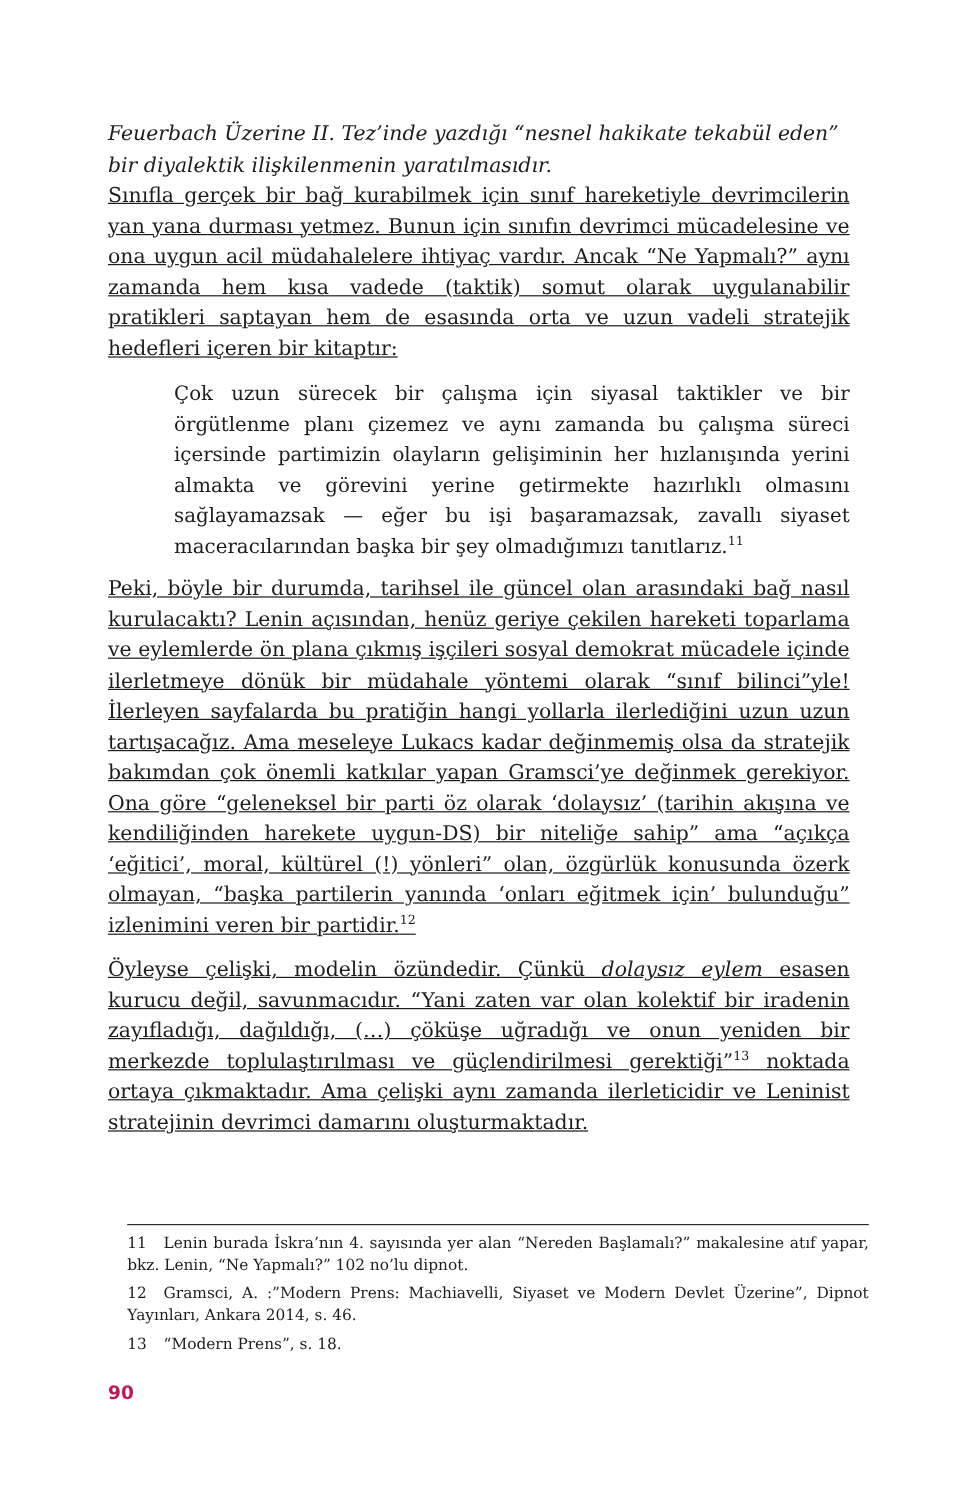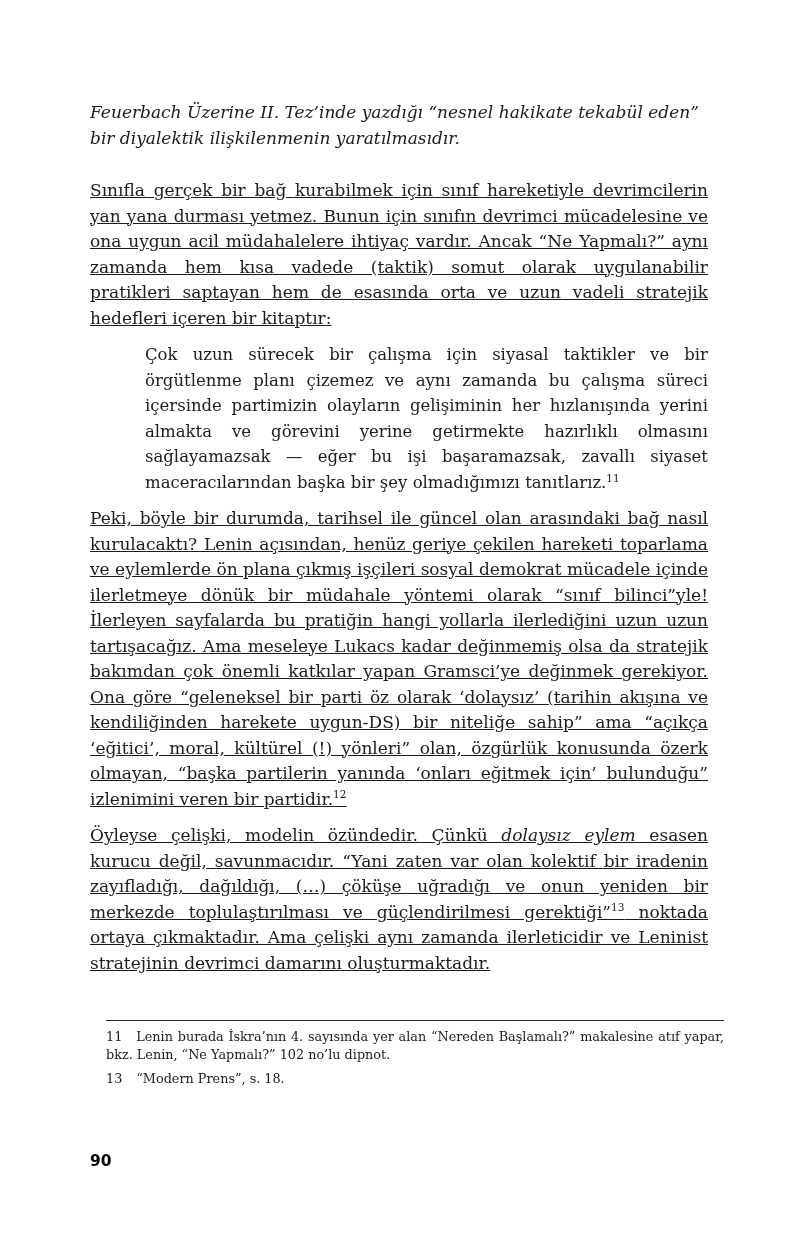--- a/index.html
+++ b/index.html
@@ -18,21 +18,21 @@
   .content {
     position: absolute;
     top: 100px;
     left: 90px;
     width: 618px;
   }
   .epigraph {
     font-style: italic;
     font-size: 17px;
     line-height: 25.5px;
-    margin: 0 0 27px 0;
+    margin: 0 0 0 0;
     text-align: left;
   }
   .para {
     font-size: 17px;
     line-height: 25.5px;
     margin: 0 0 11px 0;
     text-align: justify;
     text-decoration: underline;
   }
   blockquote.quote {
@@ -72,21 +72,21 @@
   .footnote .fn-num {
     margin-right: 14px;
   }
   .page-number {
     position: absolute;
     left: 90px;
     top: 1152px;
     font-family: "DejaVu Sans", "Liberation Sans", sans-serif;
     font-weight: bold;
     font-size: 15.5px;
-    color: #000000;
+    color: #be185d;
   }
 </style>
 </head>
 <body>
 
 <div class="content">
 
   <p class="epigraph">Feuerbach Üzerine II. Tez’inde yazdığı “nesnel hakikate tekabül eden” bir diyalektik ilişkilenmenin yaratılmasıdır.</p>
 
   <p class="para">Sınıfla gerçek bir bağ kurabilmek için sınıf hareketiyle devrimcilerin yan yana durması yetmez. Bunun için sınıfın devrimci mücadelesine ve ona uygun acil müdahalelere ihtiyaç vardır. Ancak “Ne Yapmalı?” aynı zamanda hem kısa vadede (taktik) somut olarak uygulanabilir pratikleri saptayan hem de esasında orta ve uzun vadeli stratejik hedefleri içeren bir kitaptır:</p>
@@ -98,17 +98,18 @@
   <p class="para"><span>Öyleyse çelişki, modelin özündedir. Çünkü </span><em class="inline-italic">dolaysız eylem</em><span> esasen kurucu değil, savunmacıdır. “Yani zaten var olan kolektif bir iradenin zayıfladığı, dağıldığı, (…) çöküşe uğradığı ve onun yeniden bir merkezde toplulaştırılması ve güçlendirilmesi gerektiği”</span><sup class="fn-ref">13</sup><span> noktada ortaya çıkmaktadır. Ama çelişki aynı zamanda ilerleticidir ve Leninist stratejinin devrimci damarını oluşturmaktadır.</span></p>
 
 
 </div>
 
 <div class="footnotes">
   <hr class="footnote-rule">
 
   <p class="footnote"><span class="fn-num">11</span><span>Lenin burada İskra’nın 4. sayısında yer alan “Nereden Başlamalı?” makalesine atıf yapar, bkz. Lenin, “Ne Yapmalı?” 102 no’lu dipnot.</span></p>
 
+  <p class="footnote"><span class="fn-num">12</span><span>Gramsci, A. :”Modern Prens: Machiavelli, Siyaset ve Modern Devlet Üzerine”, Dipnot Yayınları, Ankara 2014, s. 46.</span></p>
 
   <p class="footnote"><span class="fn-num">13</span><span>“Modern Prens”, s. 18.</span></p>
 </div>
 
 <div class="page-number">90</div>
 
 </body></html>

